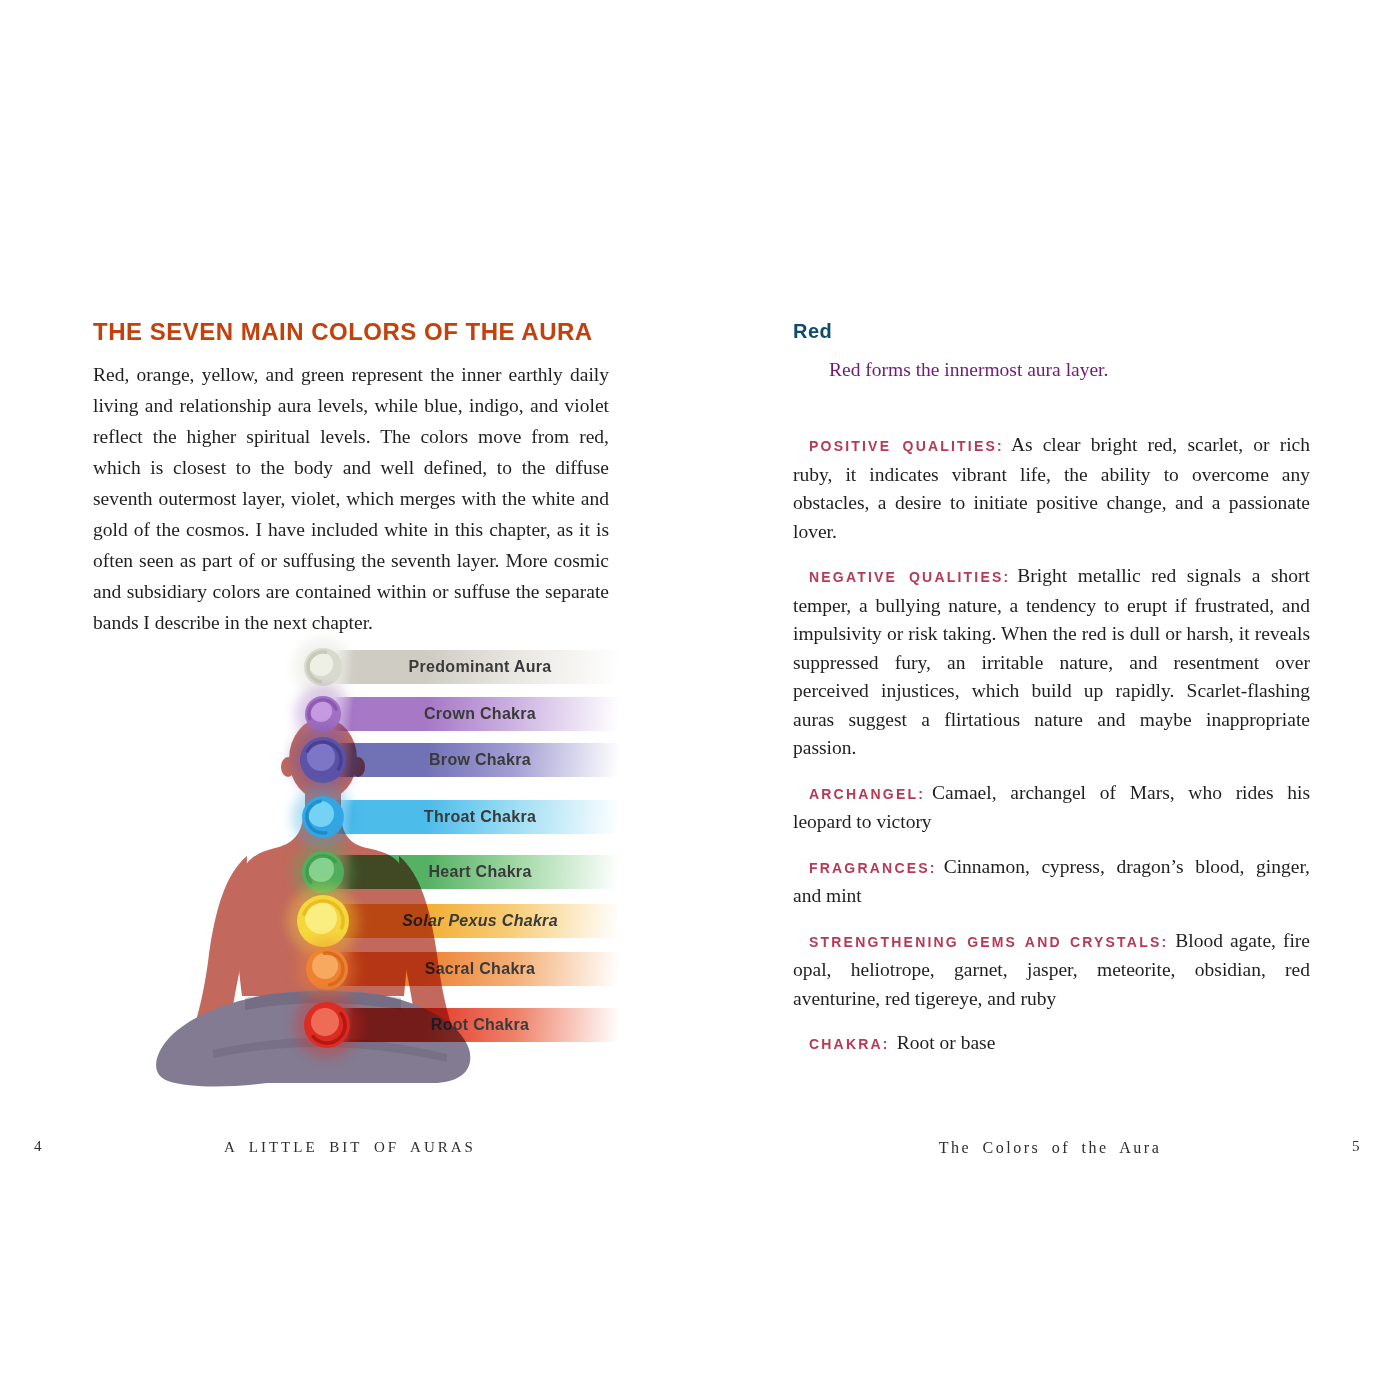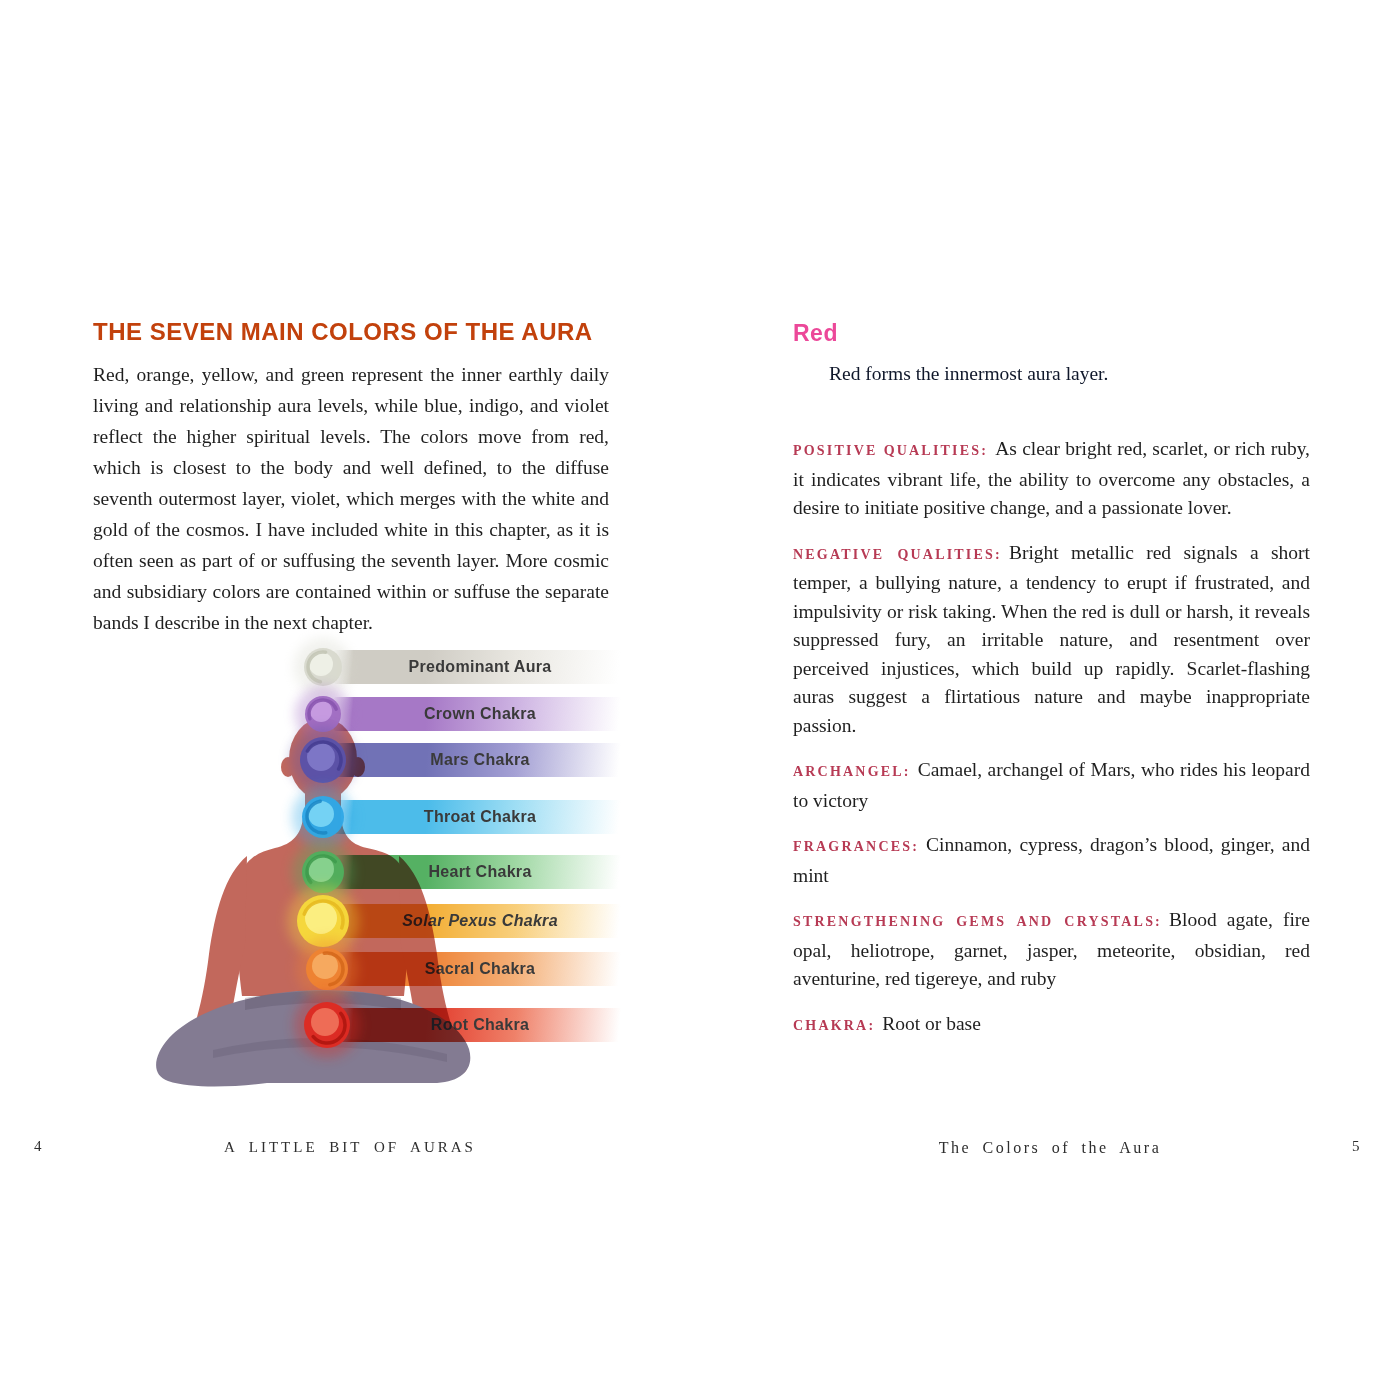--- a/index.html
+++ b/index.html
@@ -26,29 +26,29 @@
   .band-label{
     font-family:"Liberation Sans", sans-serif;font-weight:700;font-size:16px;
     color:#3a3a3a;letter-spacing:.3px;white-space:nowrap;
   }
   .chakra-layer{z-index:3;pointer-events:none;}
   .band{z-index:2;}
   .body-layer{z-index:1;}
   
   .right-content{position:absolute;left:793px;top:320px;width:517px;}
   .color-heading{
-    font-family:"Liberation Sans", sans-serif;font-weight:700;font-size:23px;
-    letter-spacing:.5px;color:#ec4899;margin:0 0 12px 0;
+    font-family:"Liberation Sans", sans-serif;font-weight:700;font-size:20px;
+    letter-spacing:.5px;color:#0c4a6e;margin:0 0 12px 0;
   }
   .intro-par{font-size:19.5px;line-height:30px;color:#1f1f1f;text-align:justify;margin:0;}
-  .intro-note{font-size:19.5px;line-height:30px;color:#0f172a;margin:0 0 46px 0;text-indent:36px;}
+  .intro-note{font-size:19.5px;line-height:30px;color:#701a75;margin:0 0 46px 0;text-indent:36px;}
   .section-par{font-size:19.5px;line-height:28.5px;color:#1f1f1f;text-align:justify;margin:0 0 16px 0;}
   .section-label{
-    font-family:Liberation Serif, serif;font-weight:700;font-size:14px;
-    letter-spacing:2.2px;color:#b73a54;margin-right:7px;
+    font-family:Liberation Sans, sans-serif;font-weight:700;font-size:14px;
+    letter-spacing:2.2px;color:#b73a54;margin-right:7px;margin-left:16px;
   }
   
   .folio{position:absolute;font-size:15px;color:#2e2e2e;}
   .folio-left{left:34px;top:1138px;}
   .folio-right{left:1352px;top:1138px;}
   .running-title{
     position:absolute;top:1139px;width:700px;text-align:center;
     font-size:15px;color:#2e2e2e;letter-spacing:3px;word-spacing:5px;
   }
   .running-title-left{left:0;}
@@ -89,21 +89,21 @@
     </g>
   </svg>
 
   <div class="band" style="top: 32px; background: linear-gradient(95deg, rgba(207, 204, 196, 0) 0%, rgb(207, 204, 196) 7%, rgb(207, 204, 196) 32%, rgb(233, 231, 225) 62%, rgba(233, 231, 225, 0) 97%);">
       <span class="band-label">Predominant Aura</span>
     </div>
   <div class="band" style="top: 79px; background: linear-gradient(95deg, rgba(166, 120, 198, 0) 0%, rgb(166, 120, 198) 7%, rgb(166, 120, 198) 32%, rgb(205, 179, 226) 62%, rgba(205, 179, 226, 0) 97%);">
       <span class="band-label">Crown Chakra</span>
     </div>
   <div class="band" style="top: 125px; background: linear-gradient(95deg, rgba(113, 114, 182, 0) 0%, rgb(113, 114, 182) 7%, rgb(113, 114, 182) 32%, rgb(164, 160, 212) 62%, rgba(164, 160, 212, 0) 97%);">
-      <span class="band-label">Mars Chakra</span>
+      <span class="band-label">Brow Chakra</span>
     </div>
   <div class="band" style="top: 182px; background: linear-gradient(95deg, rgba(76, 188, 234, 0) 0%, rgb(76, 188, 234) 7%, rgb(76, 188, 234) 32%, rgb(159, 222, 244) 62%, rgba(159, 222, 244, 0) 97%);">
       <span class="band-label">Throat Chakra</span>
     </div>
   <div class="band" style="top: 237px; background: linear-gradient(95deg, rgba(85, 177, 99, 0) 0%, rgb(85, 177, 99) 7%, rgb(85, 177, 99) 32%, rgb(160, 216, 164) 62%, rgba(160, 216, 164, 0) 97%);">
       <span class="band-label">Heart Chakra</span>
     </div>
   <div class="band" style="top: 286px; background: linear-gradient(95deg, rgba(243, 174, 53, 0) 0%, rgb(243, 174, 53) 7%, rgb(243, 174, 53) 32%, rgb(248, 207, 124) 62%, rgba(248, 207, 124, 0) 97%); font-style: italic;">
       <span class="band-label">Solar Pexus Chakra</span>
     </div>

